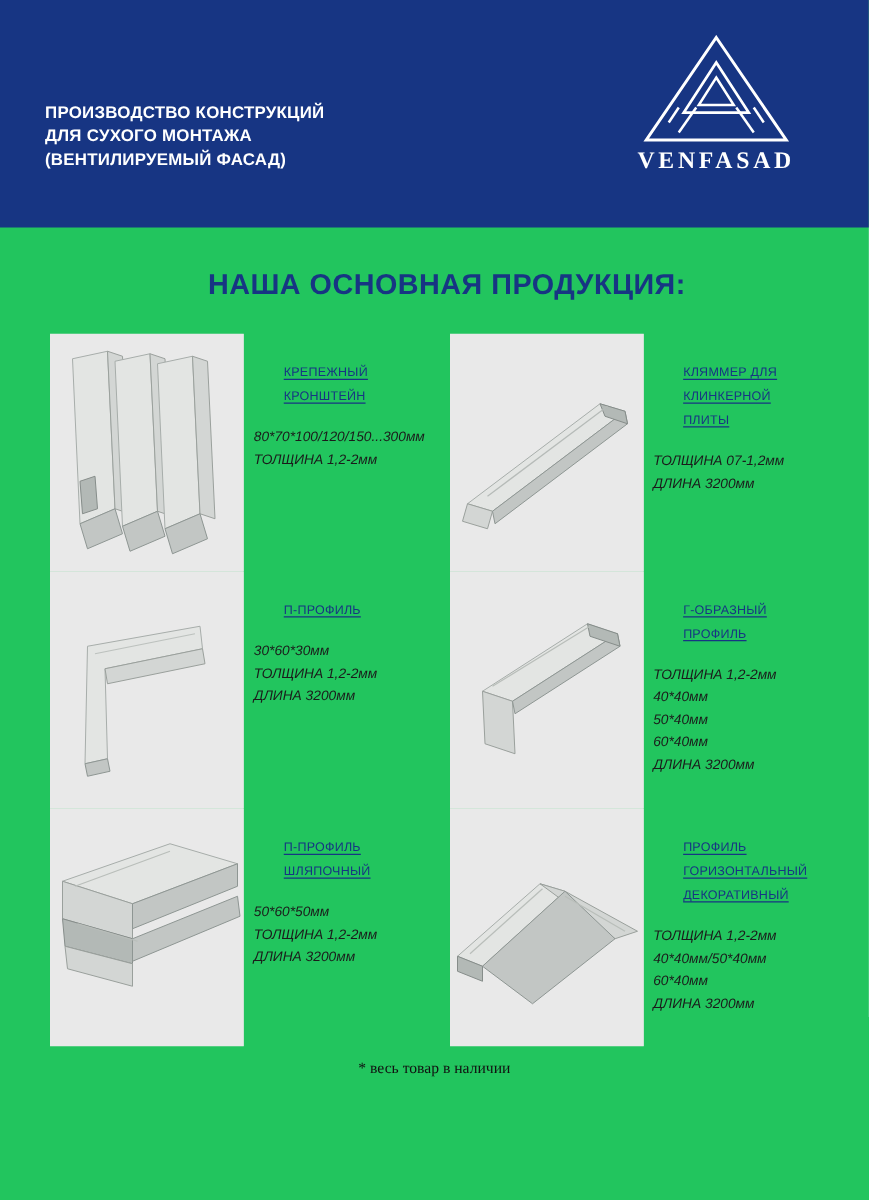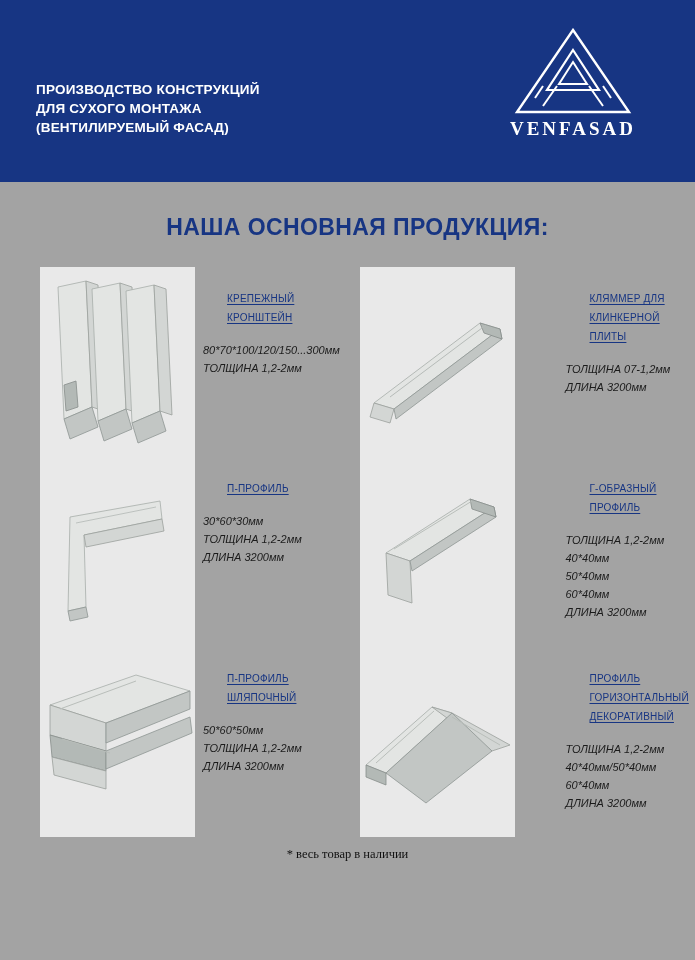--- a/index.html
+++ b/index.html
@@ -10,21 +10,21 @@
     width: 695px;
     height: 960px;
     background: #e8e8e8;
     font-family: "Liberation Sans", sans-serif;
     overflow: hidden;
   }
   .page {
     position: relative;
     width: 695px;
     height: 960px;
-    background: #a3a3a3;
+    background: #22c55e;
     box-sizing: border-box;
   }
 
   
   .header {
     position: relative;
     width: 695px;
     height: 182px;
     background: #173583;
     box-sizing: border-box;
@@ -88,21 +88,20 @@
     margin-bottom: 0px;
   }
   .cell {
     width: 50%;
     display: flex;
     align-items: flex-start;
     box-sizing: border-box;
   }
   .cell.right {
     padding-left: 10px;
-    gap: 43px;
   }
   .thumb {
     width: 155px;
     min-width: 155px;
     height: 190px;
     position: relative;
     overflow: hidden;
     background: #e9e9e9;
   }
   .info {

